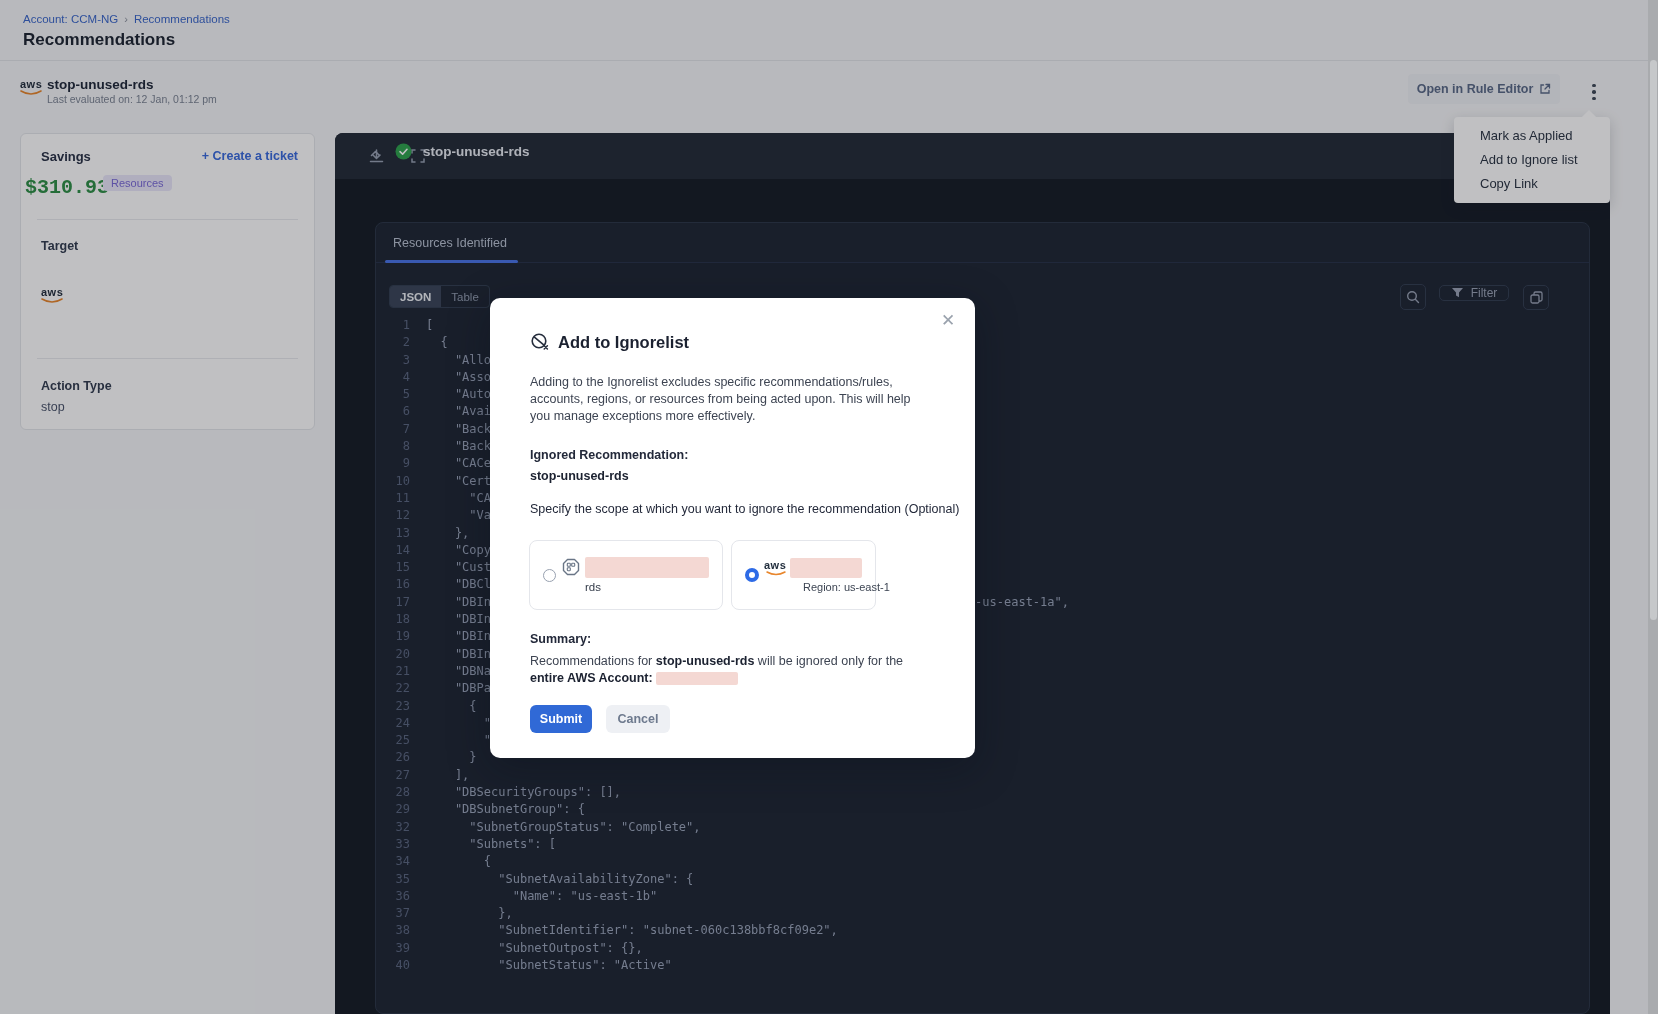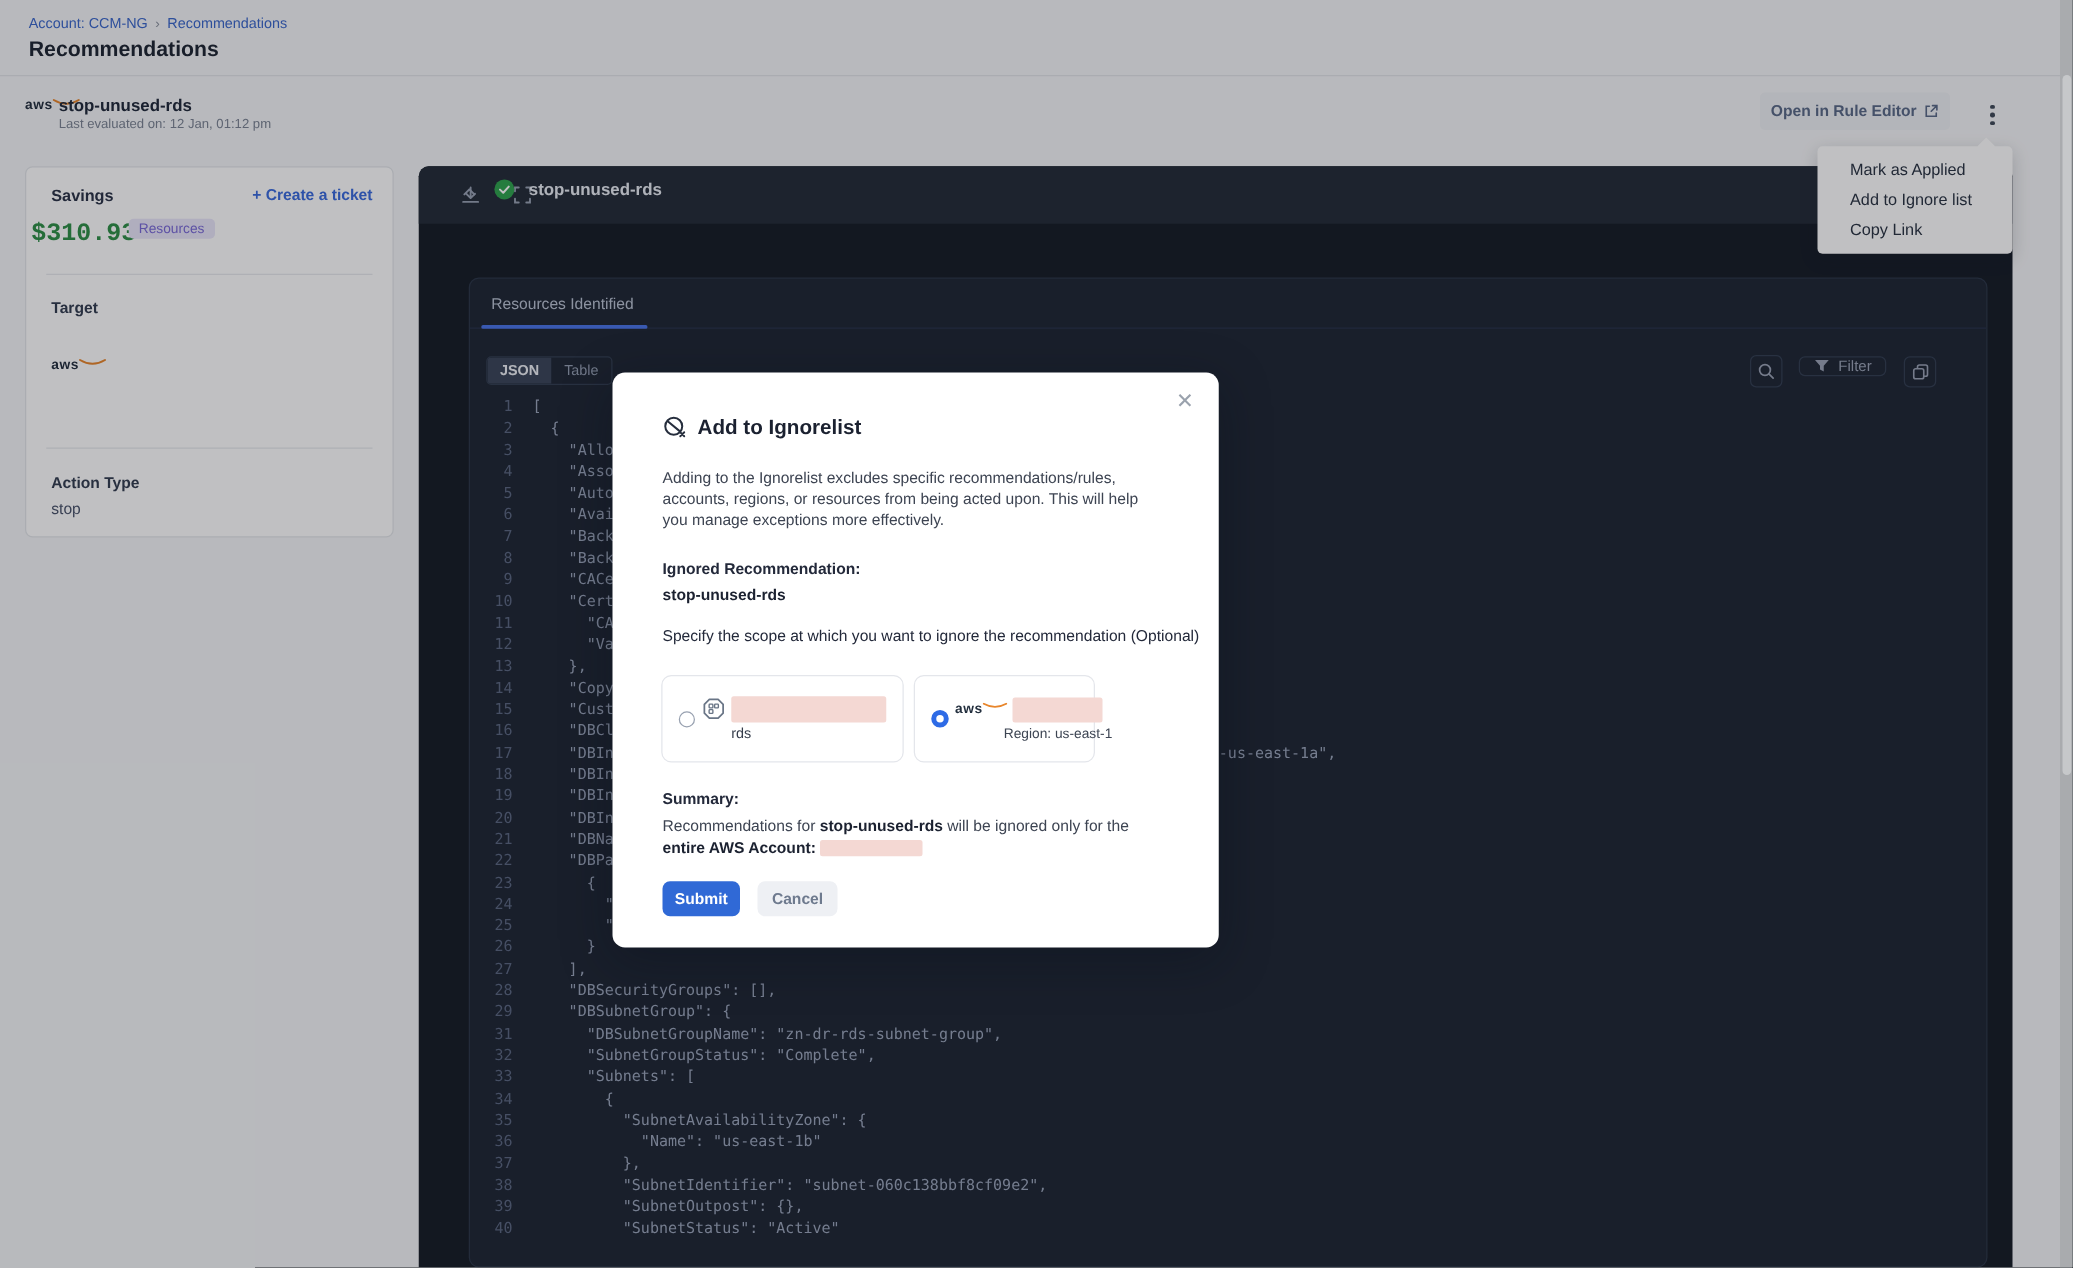--- a/index.html
+++ b/index.html
@@ -6,21 +6,21 @@
   body { font-family:"Liberation Sans", sans-serif; background:#777; }
   #screen { position:relative; width:1658px; height:1014px; background:#f5f6f8; overflow:hidden; }
 
   
   .breadcrumb { position:absolute; left:23px; top:13px; font-size:11.5px; color:#8a919e; }
   .breadcrumb a { color:#3a67cb; text-decoration:none; }
   .bc-sep { margin:0 6px; color:#8a919e; font-size:11px; }
   .page-title { position:absolute; left:23px; top:30px; font-size:17px; font-weight:700; color:#1d2532; }
   .hdr-divider { position:absolute; left:0; top:60px; width:1648px; height:1px; background:#e2e4e8; }
 
-  .awslogo { display:inline-flex; flex-direction:row; align-items:flex-start; line-height:1; }
+  .awslogo { display:inline-flex; flex-direction:column; align-items:flex-end; line-height:1; }
   .awslogo b { font-size:11px; font-weight:700; color:#232f3e; letter-spacing:0.5px; }
 
   .rec-logo { position:absolute; left:20px; top:79px; }
   .rec-name { position:absolute; left:47px; top:77px; font-size:13.5px; font-weight:700; color:#20293a; }
   .rec-eval { position:absolute; left:47px; top:93px; font-size:10.5px; color:#7b8494; }
 
   .rule-editor-btn { position:absolute; left:1408px; top:74px; width:152px; height:30px; background:#eef0f4;
     border:none; border-radius:4px; display:flex; align-items:center; justify-content:center; gap:6px;
     font-size:12.5px; font-weight:600; color:#5a6a88; cursor:pointer; }
   .kebab-btn { position:absolute; left:1583px; top:78px; width:22px; height:28px; background:none; border:none;
@@ -347,24 +347,20 @@
           </div>
           <div class="code-row">
             <span class="ln">28</span>
             <span class="lc">    "DBSecurityGroups": [],</span>
           </div>
           <div class="code-row">
             <span class="ln">29</span>
             <span class="lc">    "DBSubnetGroup": {</span>
           </div>
           <div class="code-row">
-            <span class="ln">31</span>
-            <span class="lc">      "DBSubnetGroupName": "zn-dr-rds-subnet-group",</span>
-          </div>
-          <div class="code-row">
             <span class="ln">32</span>
             <span class="lc">      "SubnetGroupStatus": "Complete",</span>
           </div>
           <div class="code-row">
             <span class="ln">33</span>
             <span class="lc">      "Subnets": [</span>
           </div>
           <div class="code-row">
             <span class="ln">34</span>
             <span class="lc">        {</span>

